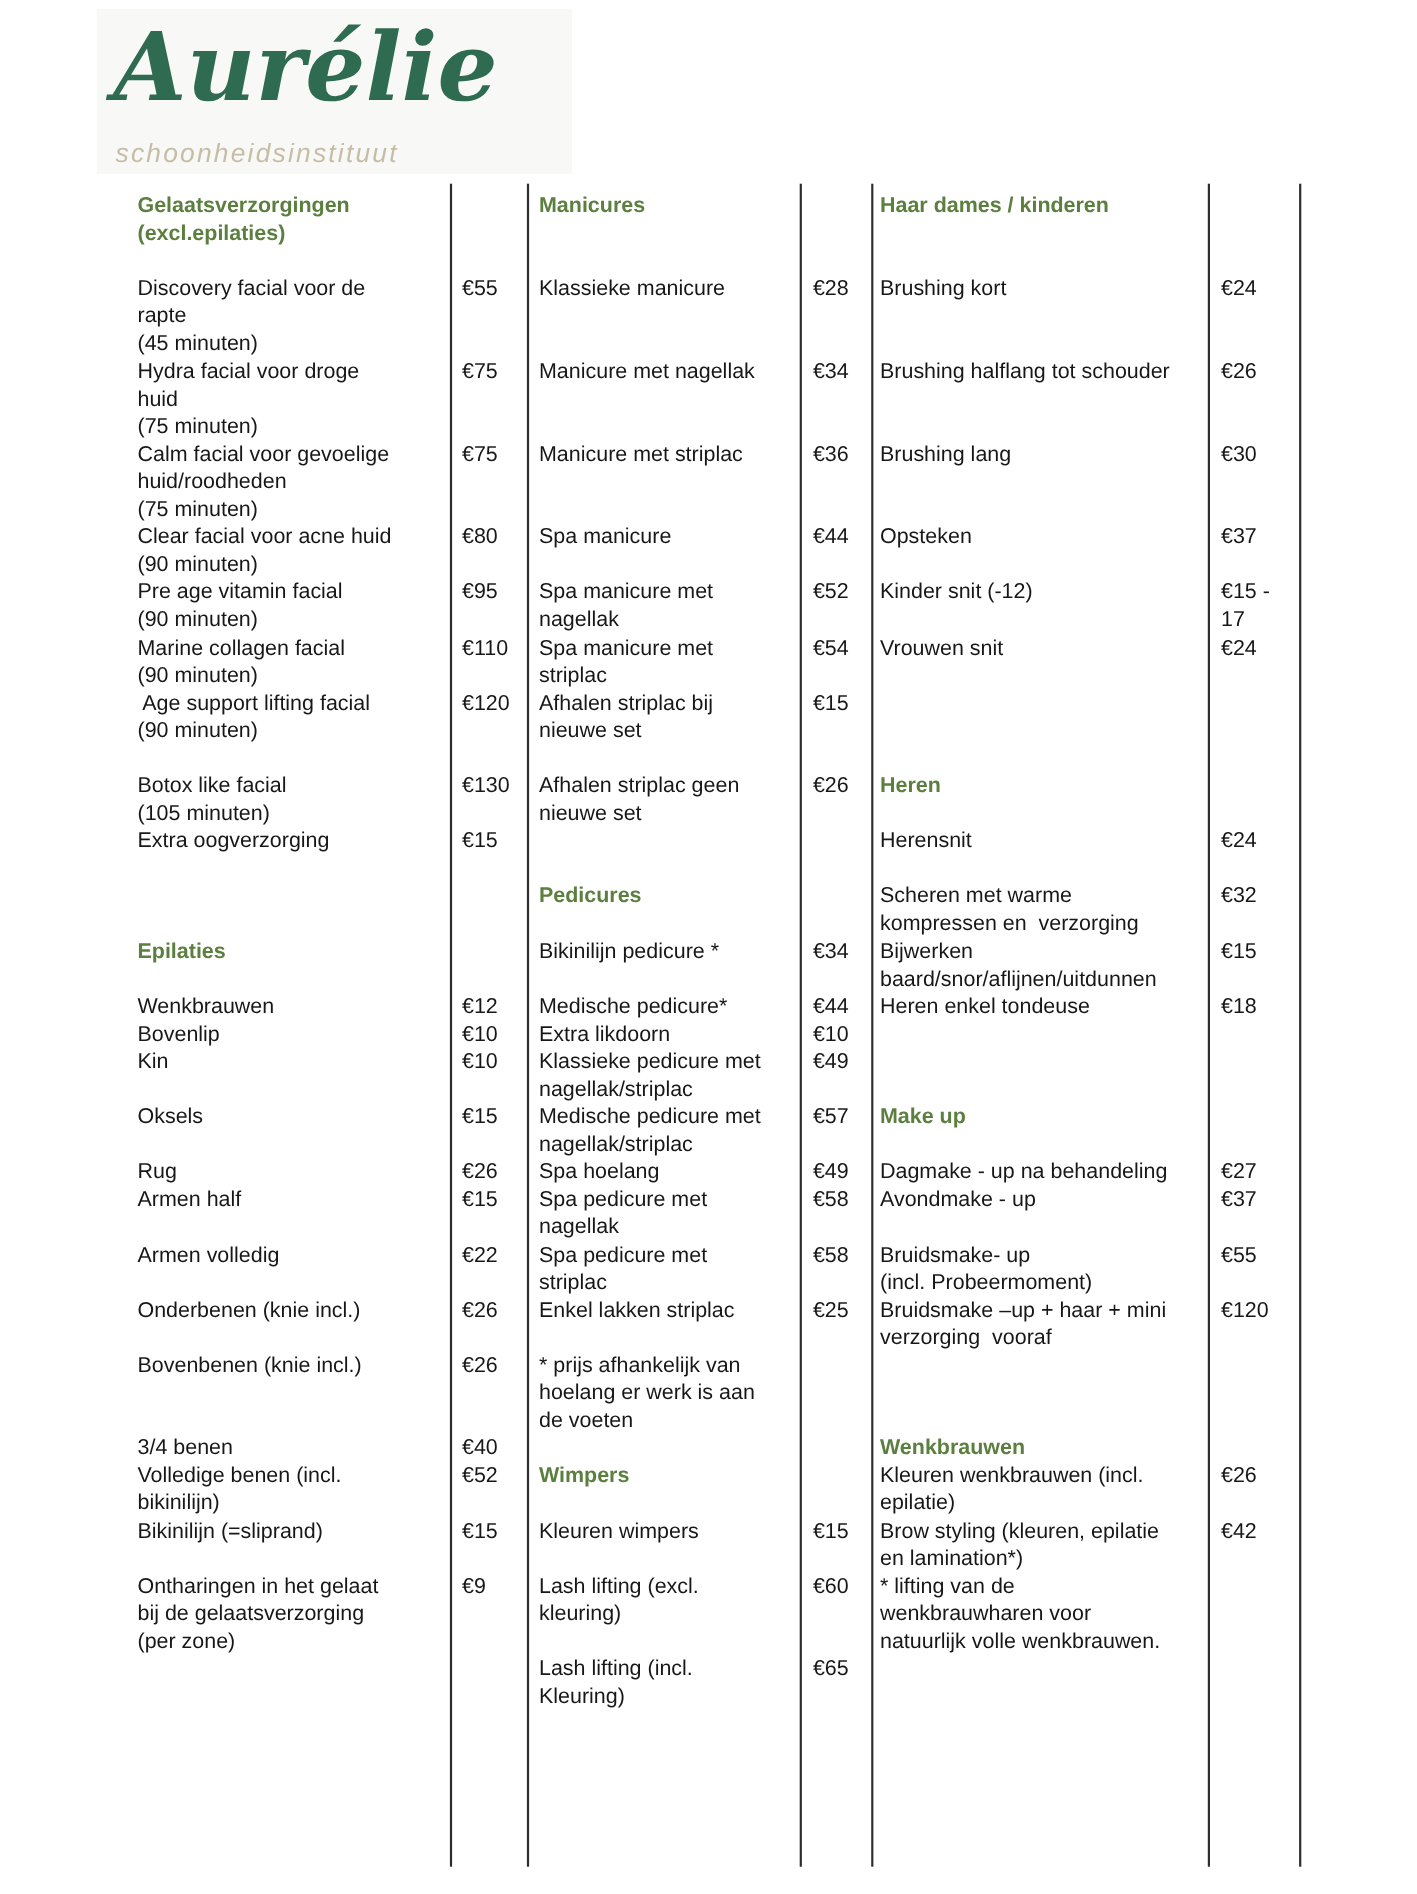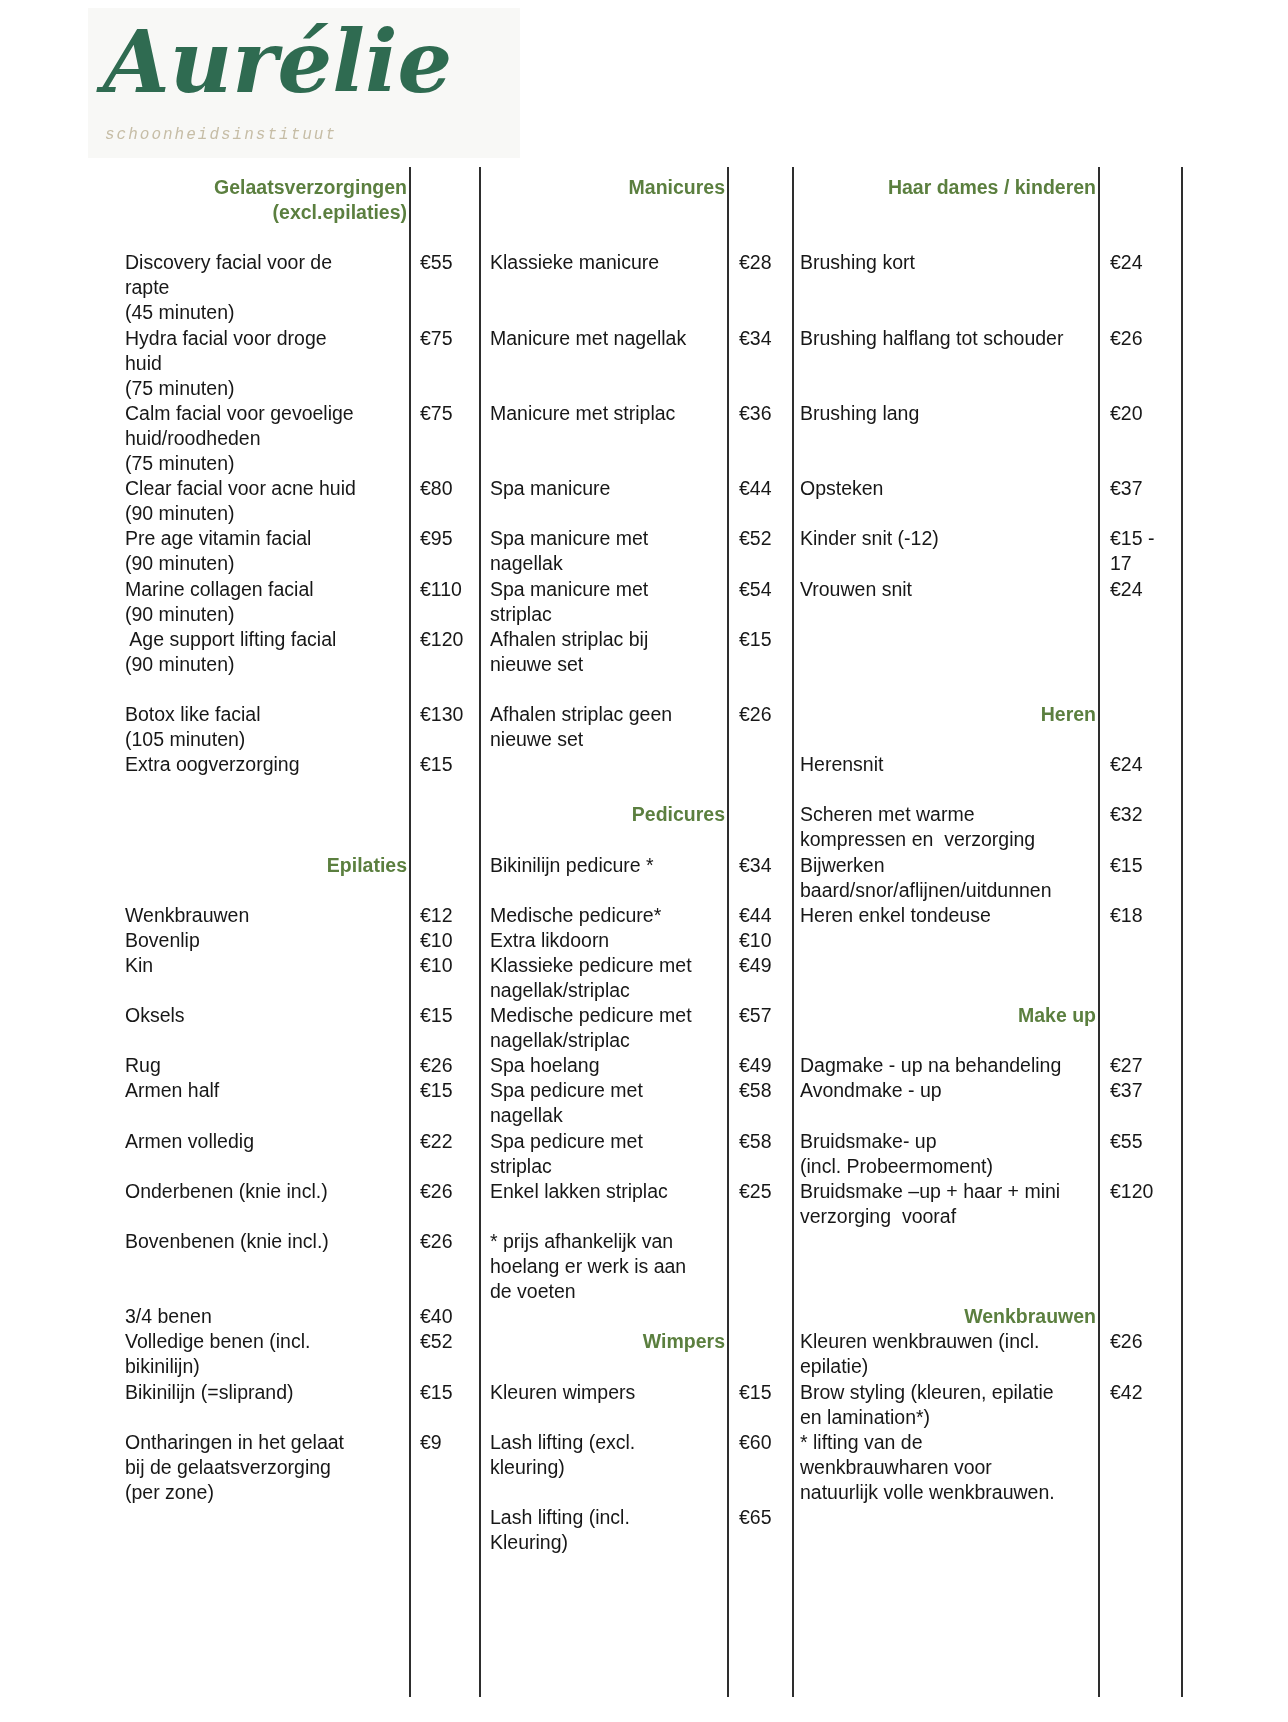--- a/index.html
+++ b/index.html
@@ -21,23 +21,23 @@
     font-family:"DejaVu Serif", serif;
     font-style:italic; font-weight:bold;
     font-size:86px; line-height:112px;
     color:var(--brand-green,#2f6b51);
     letter-spacing:0px;
     white-space:pre;
   }
   .brand-subtitle {
     position:absolute;
     left:105px; top:126px;
-    font-family:Liberation Mono, monospace;
+    font-family:Liberation Sans, sans-serif;
     font-style:italic;
-    font-size:16px;
+    font-size:24px;
     letter-spacing:2px;
     color:var(--subtitle-beige,#c6bda6);
     white-space:pre;
   }
   .divider {
     position:absolute;
     top:167px; height:1530px; width:1.5px;
     background:#2e2e2e;
   }
   .col-stack {
@@ -46,21 +46,20 @@
   }
   .line {
     height:25.1px; line-height:25.1px;
     font-size:19.5px;
     color:#171717;
     white-space:pre;
   }
   .line.h {
     color:var(--heading-green,#5b7f3f);
     font-weight:700;
-    text-align:right;
   }
 </style>
 </head>
 <body>
 
 <div class="page">
 
   <div class="logo-box"></div>
   <div class="brand-title">Aurélie</div>
   <div class="brand-subtitle">schoonheidsinstituut</div>
@@ -354,21 +353,21 @@
       <div class="col-stack" style="left: 1110px;">
         <div class="line">&nbsp;</div>
         <div class="line">&nbsp;</div>
         <div class="line">&nbsp;</div>
         <div class="line">€24</div>
         <div class="line">&nbsp;</div>
         <div class="line">&nbsp;</div>
         <div class="line">€26</div>
         <div class="line">&nbsp;</div>
         <div class="line">&nbsp;</div>
-        <div class="line">€20</div>
+        <div class="line">€30</div>
         <div class="line">&nbsp;</div>
         <div class="line">&nbsp;</div>
         <div class="line">€37</div>
         <div class="line">&nbsp;</div>
         <div class="line">€15 -</div>
         <div class="line">17</div>
         <div class="line">€24</div>
         <div class="line">&nbsp;</div>
         <div class="line">&nbsp;</div>
         <div class="line">&nbsp;</div>

